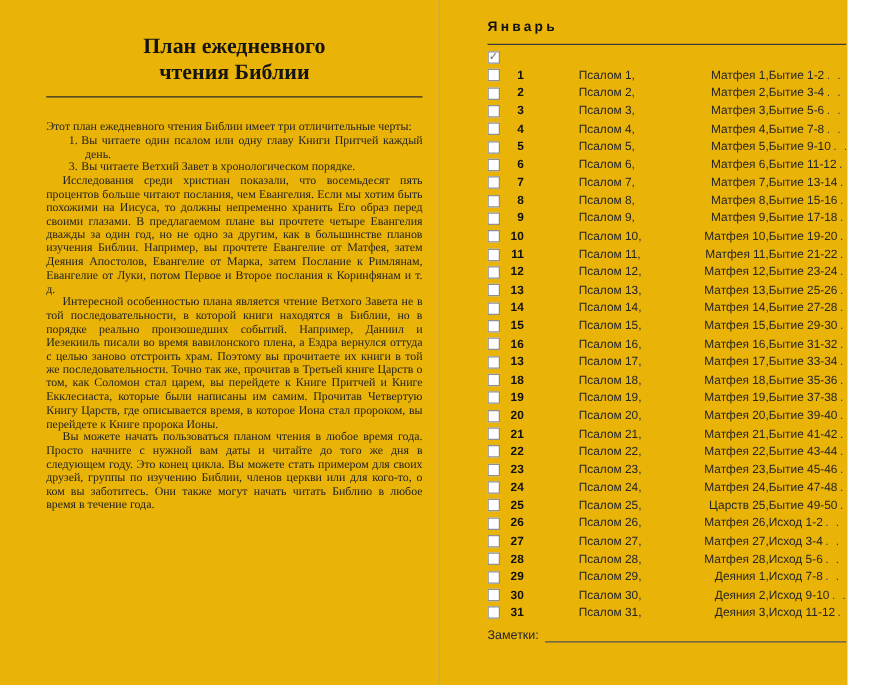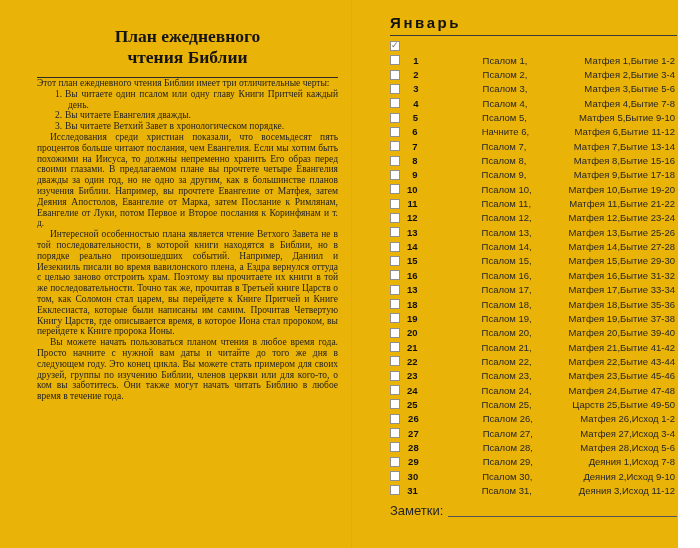--- a/index.html
+++ b/index.html
@@ -3,61 +3,60 @@
 <meta charset="utf-8">
 <style>
   html,body{margin:0;padding:0;background:#fff;}
   .spread{position:relative;width:678px;height:548px;background:#eab308;overflow:hidden;color:#1c1c1c;}
   .divider{position:absolute;left:351px;top:0;bottom:0;width:1px;background:#a9a9a9;}
 
   
   .page-left{position:absolute;left:37px;top:0;width:301px;font-family:"Liberation Serif","DejaVu Serif",serif;}
   .lp-title{margin-top:26px;font-size:17.5px;line-height:21px;font-weight:bold;text-align:center;color:#141414;}
   .lp-rule{margin-top:9px;height:0;border-top:1px solid #2b2b2b;}
-  .lp-body{font-size:9.5px;line-height:10.8px;text-align:justify;color:#1f1f1f;}
+  .lp-body{margin-top:19px;font-size:9.5px;line-height:10.8px;text-align:justify;color:#1f1f1f;}
   .lp-intro{text-indent:0;}
   .li{padding-left:31px;text-indent:-13px;}
   .li .li-num{display:inline-block;width:10px;text-indent:0;}
   .para{text-indent:13px;}
   .subhead{font-weight:bold;font-size:10.5px;line-height:12px;margin-top:7px;margin-bottom:2px;text-indent:0;}
 
   
   .page-right{position:absolute;left:390px;top:0;width:287px;font-family:"Liberation Sans","DejaVu Sans",sans-serif;}
-  .month{margin-top:15px;font-size:15px;line-height:15px;font-weight:bold;letter-spacing:2.6px;color:#111;}
+  .month{margin-top:15px;font-size:11px;line-height:15px;font-weight:bold;letter-spacing:2.6px;color:#111;}
   .rp-rule{margin-top:5px;height:0;border-top:1.4px solid #3a3a3a;}
   .sample-row{margin-top:4px;height:11px;display:flex;align-items:center;}
   .cb{width:8px;height:8px;border:1px solid #8f8f8f;background:#fff;flex:none;position:relative;}
   .cb.checked::after{content:"\2713";position:absolute;left:0px;top:-2px;font-size:9px;line-height:10px;color:#6e6e6e;}
   .rows{margin-top:2px;}
   .row{display:flex;align-items:center;height:14.35px;font-size:9.5px;color:#262626;}
   .row .day{width:16px;margin-left:3px;text-align:right;font-weight:bold;color:#111;}
-  .row .psalm{width:84px;margin-left:28px;white-space:nowrap;padding-left:36px;}
+  .row .psalm{width:84px;margin-left:8px;white-space:nowrap;padding-left:36px;}
   .row .gospel{width:68px;white-space:nowrap;text-align:right;}
   .row .ot{white-space:nowrap;}
   .row .leader{flex:1;overflow:hidden;white-space:nowrap;letter-spacing:1.6px;margin-left:2px;color:#3a3a3a;}
-  .notes{display:flex;align-items:flex-end;margin-top:5px;font-size:13px;color:#262626;}
+  .notes{display:flex;align-items:center;margin-top:5px;font-size:10px;color:#262626;}
   .notes .note-line{flex:1;border-bottom:1px solid #555;margin-left:5px;margin-bottom:1px;height:10px;}
 </style>
 </head>
 <body>
 
 <div class="spread">
 
   <div class="divider"></div>
 
   <div class="page-left">
     <div class="lp-title">
       <div>План ежедневного</div>
       <div>чтения Библии</div>
     </div>
     <div class="lp-rule"></div>
     <div class="lp-body">
       <div class="lp-intro">Этот план ежедневного чтения Библии имеет три отличительные черты:</div>
       <div class="li"><span class="li-num">1.</span><span>Вы читаете один псалом или одну главу Книги Притчей каждый день.</span></div>
-      <div class="li"><span class="li-num">2.</span><span>Вы читаете Евангелия дважды.</span></div>
       <div class="li"><span class="li-num">3.</span><span>Вы читаете Ветхий Завет в хронологическом порядке.</span></div>
       <div class="para">Исследования среди христиан показали, что восемьдесят пять процентов больше читают послания, чем Евангелия. Если мы хотим быть похожими на Иисуса, то должны непременно хранить Его образ перед своими глазами. В предлагаемом плане вы прочтете четыре Евангелия дважды за один год, но не одно за другим, как в большинстве планов изучения Библии. Например, вы прочтете Евангелие от Матфея, затем Деяния Апостолов, Евангелие от Марка, затем Послание к Римлянам, Евангелие от Луки, потом Первое и Второе послания к Коринфянам и т. д.</div>
       <div class="para">Интересной особенностью плана является чтение Ветхого Завета не в той последовательности, в которой книги находятся в Библии, но в порядке реально произошедших событий. Например, Даниил и Иезекииль писали во время вавилонского плена, а Ездра вернулся оттуда с целью заново отстроить храм. Поэтому вы прочитаете их книги в той же последовательности. Точно так же, прочитав в Третьей книге Царств о том, как Соломон стал царем, вы перейдете к Книге Притчей и Книге Екклесиаста, которые были написаны им самим. Прочитав Четвертую Книгу Царств, где описывается время, в которое Иона стал пророком, вы перейдете к Книге пророка Ионы.</div>
       <div class="para">Вы можете начать пользоваться планом чтения в любое время года. Просто начните с нужной вам даты и читайте до того же дня в следующем году. Это конец цикла. Вы можете стать примером для своих друзей, группы по изучению Библии, членов церкви или для кого-то, о ком вы заботитесь. Они также могут начать читать Библию в любое время в течение года.</div>
     </div>
   </div>
 
   <div class="page-right">
     <div class="month">Январь</div>
     <div class="rp-rule"></div>
@@ -101,21 +100,21 @@
     <span class="cb"></span>
     <span class="day">5</span>
     <span class="psalm">Псалом 5,</span>
     <span class="gospel">Матфея 5,</span>
     <span class="ot">Бытие 9-10</span>
     <span class="leader">. . . . . . . . . . . . . . . . . . . .</span>
   </div>
         <div class="row">
     <span class="cb"></span>
     <span class="day">6</span>
-    <span class="psalm">Начните 6,</span>
+    <span class="psalm">Псалом 6,</span>
     <span class="gospel">Матфея 6,</span>
     <span class="ot">Бытие 11-12</span>
     <span class="leader">. . . . . . . . . . . . . . . . . . . .</span>
   </div>
         <div class="row">
     <span class="cb"></span>
     <span class="day">7</span>
     <span class="psalm">Псалом 7,</span>
     <span class="gospel">Матфея 7,</span>
     <span class="ot">Бытие 13-14</span>

